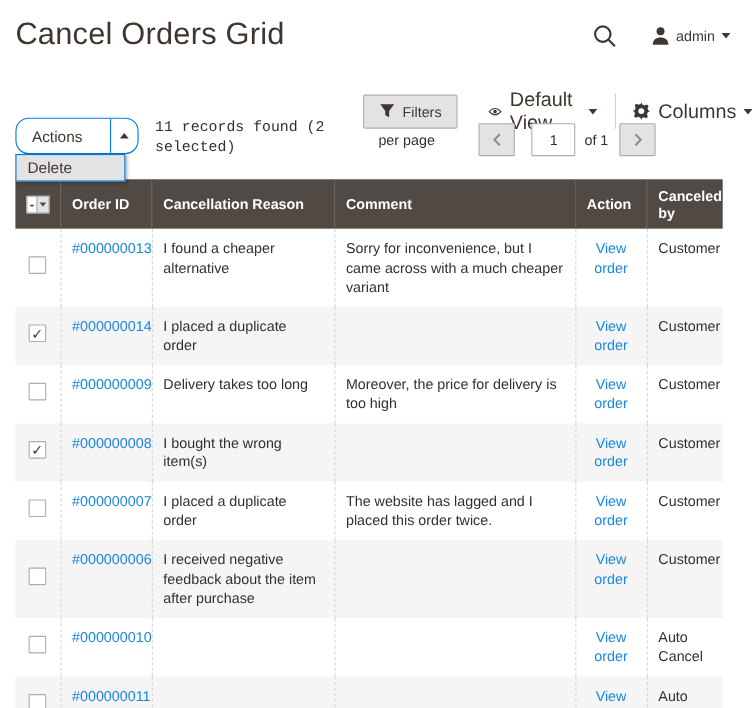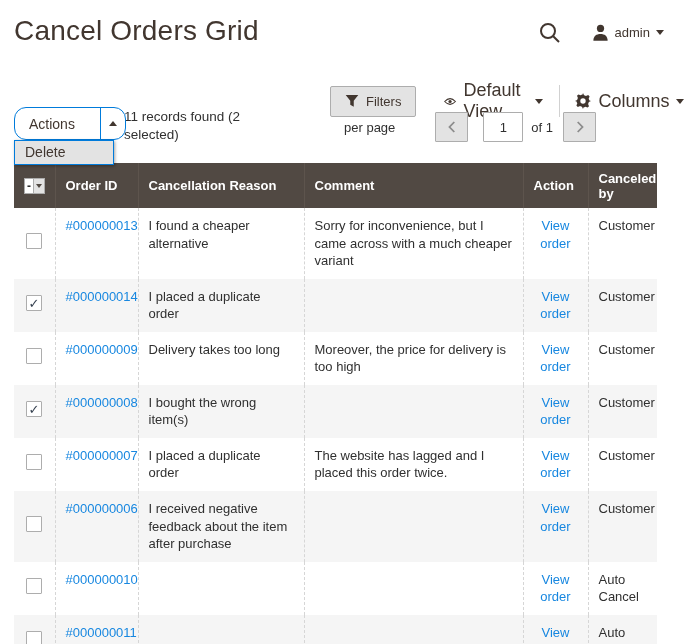--- a/index.html
+++ b/index.html
@@ -25,21 +25,21 @@
 
   
   .actions-wrap { position:absolute; left:14px; top:107px; z-index:20; }
   .actions-btn { display:flex; height:33px; border:1px solid #007bdb; border-radius:12px; background:#fff; cursor:pointer; }
   .actions-btn .lbl { display:flex; align-items:center; padding:0 14px; width:85px; font-size:14px; color:#41362f; }
   .actions-btn .arrow-seg { display:flex; align-items:center; justify-content:center; width:25px; border-left:1px solid #007bdb; }
   .actions-menu { position:absolute; left:0; top:33px; width:100px; background:#e3e3e3; border:1px solid #007bdb; box-shadow:1px 1px 3px rgba(0,0,0,.35); }
   .actions-menu .item { font-size:14px; color:#41362f; padding:3px 10px 4px; cursor:pointer; }
 
   
-  .records-summary { position:absolute; left:124px; top:108px; width:158px; font-size:13.5px; color:#303030; line-height:1.32; }
+  .records-summary { position:absolute; left:141px; top:108px; width:158px; font-size:13.5px; color:#303030; line-height:1.32;font-family:Liberation Mono, monospace; }
 
   
   .pagination { position:absolute; left:335px; top:112px; display:flex; align-items:center; }
   .perpage-select { display:flex; height:30px; border:1px solid #adadad; border-radius:1px; background:#fff; cursor:pointer; }
   .perpage-select .val { display:flex; align-items:center; justify-content:center; width:42px; font-size:13px; color:#303030; }
   .perpage-select .arrow-seg { display:flex; align-items:center; justify-content:center; width:21px; background:#e3e3e3; border-left:1px solid #adadad; }
   .perpage-select .arrow-seg .caret-down { border-top-color:#514943; }
   .perpage-label { font-size:13px; color:#303030; margin-left:9px; }
   .pg-btn { width:33px; height:30px; display:flex; align-items:center; justify-content:center; background:#e3e3e3; border:1px solid #adadad; border-radius:1px; cursor:default; }
   .pg-prev { margin-left:40px; }

